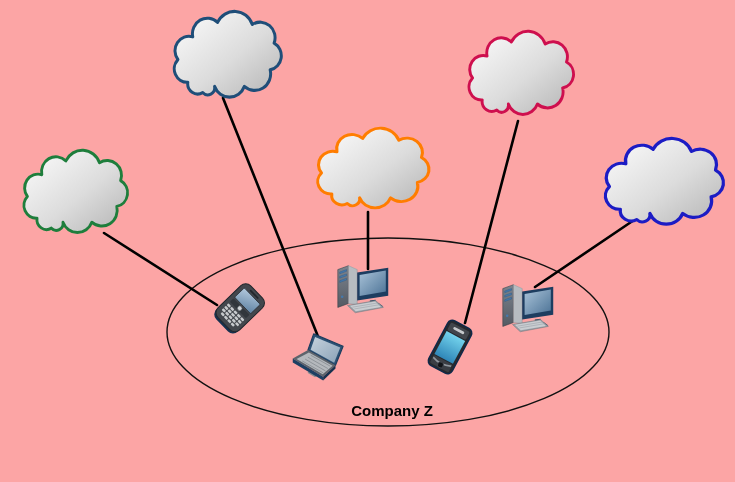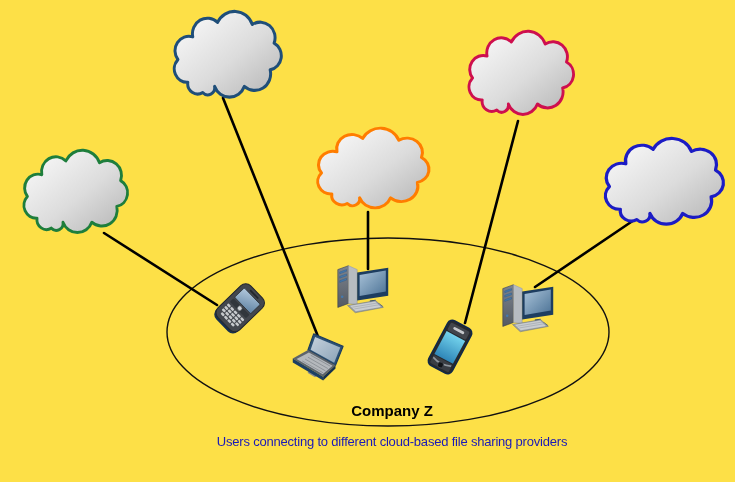--- a/index.html
+++ b/index.html
@@ -1,19 +1,19 @@
 <!DOCTYPE html>
 <html><head>
 <meta charset="utf-8">
 <style>
   html,body{margin:0;padding:0;background:#ffffff;}
   .canvas{
     position:relative;
     width:735px;height:482px;
-    background:#fde047;
+    background:#fca5a5;
     overflow:hidden;
     font-family:"Liberation Sans", sans-serif;
   }
   .diagram-svg{position:absolute;left:0;top:0;}
   .company-label{
     position:absolute;
     left:392px;top:402px;
     transform:translateX(-50%);
     font-size:15px;font-weight:bold;color:#000000;
     white-space:nowrap;
@@ -174,15 +174,14 @@
     </g>
     <g transform="translate(450,347) rotate(28) translate(-15,-27)">
       <use href="#smartphone" xlink:href="#smartphone"></use>
     </g>
     <g transform="translate(496,275) scale(0.97)">
       <use href="#desktop" xlink:href="#desktop"></use>
     </g>
   </svg>
 
   <div class="company-label">Company Z</div>
-  <div class="caption" style="color: rgb(26, 26, 184);">Users connecting to different cloud-based file sharing providers</div>
 
 </div>
 
 </body></html>

